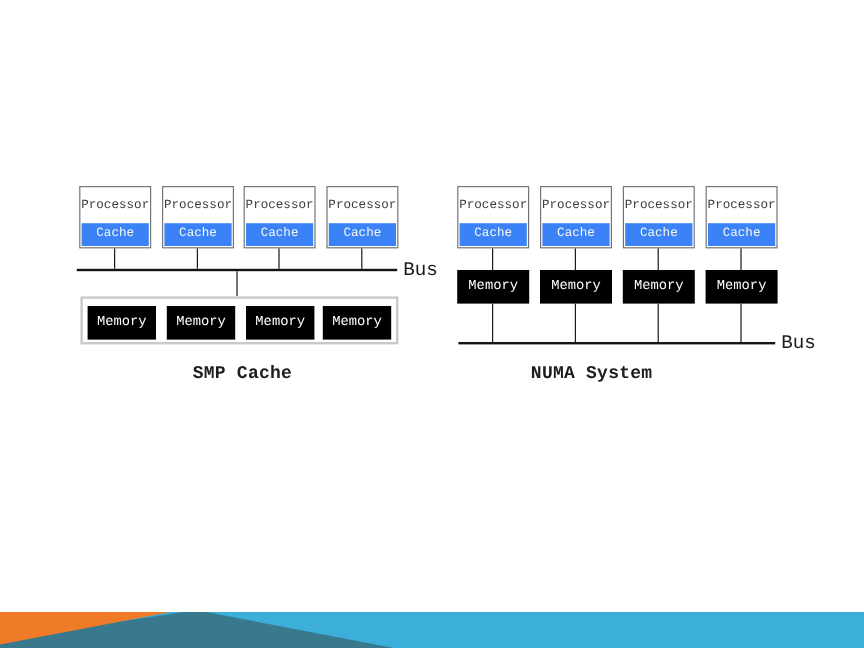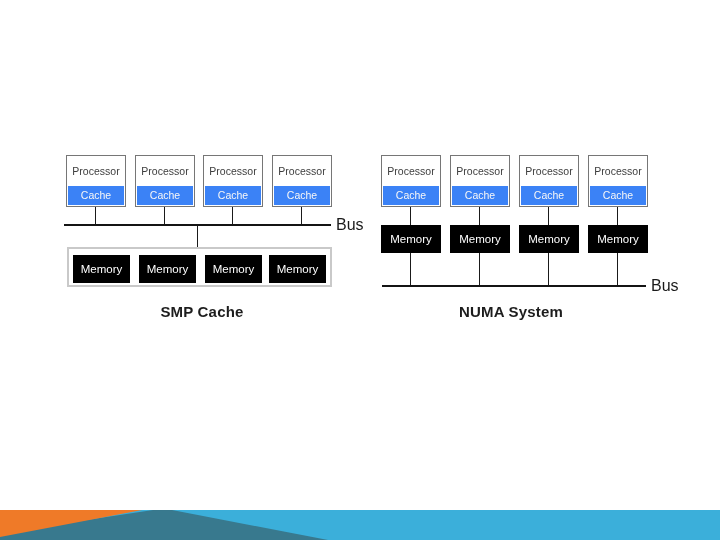--- a/index.html
+++ b/index.html
@@ -1,18 +1,18 @@
 <!DOCTYPE html>
 <html><head>
 <meta charset="utf-8">
 <style>
   html,body{margin:0;padding:0;}
   .slide{
     position:relative;width:720px;height:540px;background:#ffffff;overflow:hidden;
-    font-family:Liberation Sans, sans-serif;
+    font-family:Liberation Mono, monospace;
   }
   .proc-box{
     position:absolute;top:155px;width:60px;height:52px;background:#ffffff;
     border:1px solid #767676;box-sizing:border-box;
   }
   .proc-label{
     height:30px;line-height:30px;text-align:center;font-size:10.5px;color:#3d3d3d;
     white-space:nowrap;overflow:hidden;
   }
   .cache-bar{
@@ -110,21 +110,21 @@
     <div class="mem-box" style="left:588px;top:225px;width:60px;">Memory</div>
 
     <div class="vline" style="left:410px;top:253px;height:32px;"></div>
     <div class="vline" style="left:479px;top:253px;height:32px;"></div>
     <div class="vline" style="left:548px;top:253px;height:32px;"></div>
     <div class="vline" style="left:617px;top:253px;height:32px;"></div>
 
     <div class="busline" style="left:382px;top:285px;width:264px;"></div>
     <div class="bus-label" style="left:651px;top:279px;">Bus</div>
 
-    <div class="diagram-title" style="left:431px;">NUMA System</div>
+    <div class="diagram-title" style="left:413px;">NUMA System</div>
   </div>
 
   <svg class="banner" viewBox="0 0 720 32" preserveAspectRatio="none">
     <rect x="0" y="2" width="720" height="30" fill="#3BAFDA"></rect>
     <polygon points="0,32 0,25 153,2 172,2 328,32" fill="#38798E"></polygon>
     <polygon points="0,2 142,2 0,29" fill="#EF7A28"></polygon>
   </svg>
 
 </div>
 

